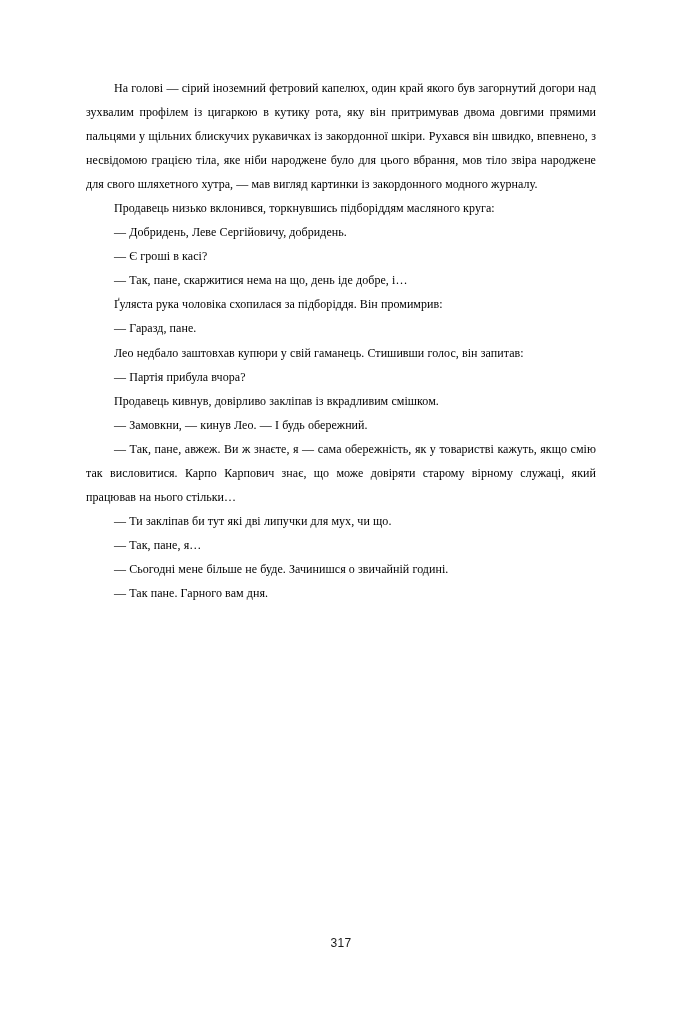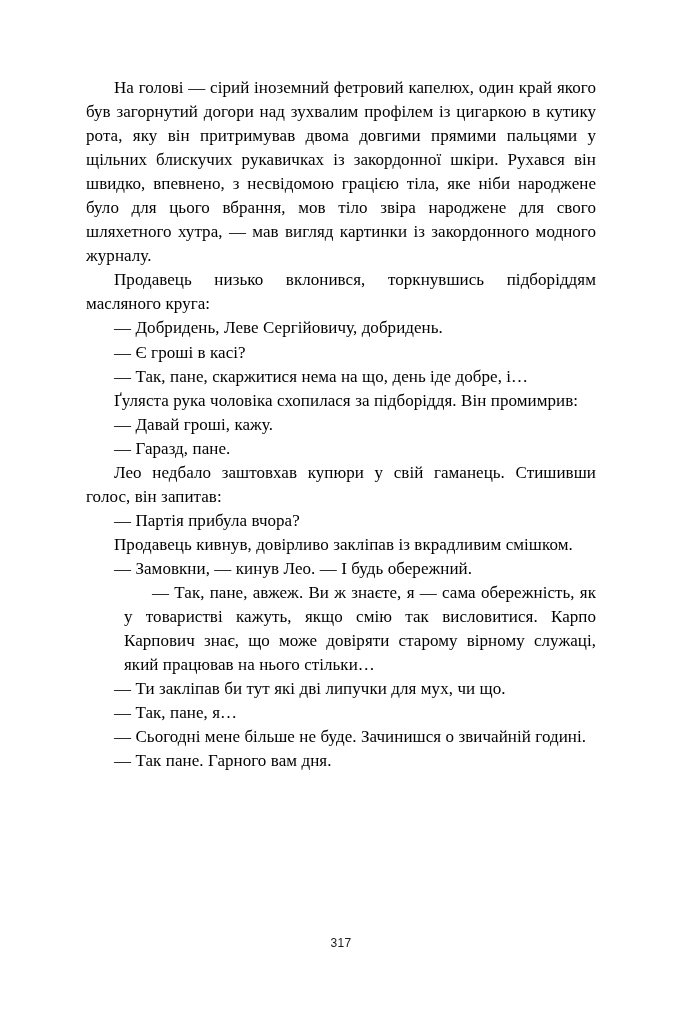--- a/index.html
+++ b/index.html
@@ -25,38 +25,37 @@
     box-sizing: border-box;
   }
   .text-block {
     position: absolute;
     left: 86px;
     top: 76px;
     width: 510px;
   }
   .para {
     margin: 0;
-    font-size: 17px;
+    font-size: 12px;
     line-height: 24.05px;
     text-align: justify;
     text-justify: inter-word;
     text-indent: 28px;
     hyphens: manual;
     -webkit-hyphens: manual;
     word-spacing: 0.1px;
     letter-spacing: 0.05px;
   }
   .para.dialogue {
     text-indent: 28px;
     text-align: left;
   }
   .para.dialogue-justified {
     text-indent: 28px;
     text-align: justify;
-    margin-left: 38px;
   }
   .folio {
     position: absolute;
     left: 0;
     top: 936px;
     width: 682px;
     text-align: center;
     font-family: "Liberation Sans", "DejaVu Sans", sans-serif;
     font-size: 12px;
     letter-spacing: 0.4px;
@@ -68,21 +67,20 @@
 
 <div class="page">
 
   <div class="text-block">
     <p class="para">На голові — сірий іноземний фетровий капелюх, один край якого був загорнутий догори над зухвалим профілем із цигаркою в кутику рота, яку він притримував двома довгими прямими пальцями у щільних блискучих рукавичках із закордонної шкіри. Рухався він швидко, впевнено, з несвідомою грацією тіла, яке ніби народжене було для цього вбрання, мов тіло звіра народжене для свого шляхетного хутра, — мав вигляд картинки із закордонного модного журналу.</p>
     <p class="para">Продавець низько вклонився, торкнувшись підборіддям масляного круга:</p>
     <p class="para dialogue">— Добридень, Леве Сергійовичу, добридень.</p>
     <p class="para dialogue">— Є гроші в касі?</p>
     <p class="para dialogue">— Так, пане, скаржитися нема на що, день іде добре, і…</p>
     <p class="para">Ґуляста рука чоловіка схопилася за підборіддя. Він промимрив:</p>
-    <p class="para dialogue">— Давай гроші, кажу.</p>
     <p class="para dialogue">— Гаразд, пане.</p>
     <p class="para">Лео недбало заштовхав купюри у свій гаманець. Стишивши голос, він запитав:</p>
     <p class="para dialogue">— Партія прибула вчора?</p>
     <p class="para">Продавець кивнув, довірливо закліпав із вкрадливим смішком.</p>
     <p class="para dialogue">— Замовкни, — кинув Лео. — І будь обережний.</p>
     <p class="para dialogue-justified">— Так, пане, авжеж. Ви ж знаєте, я — сама обережність, як у товаристві кажуть, якщо смію так висловитися. Карпо Карпович знає, що може довіряти старому вірному служаці, який працював на нього стільки…</p>
     <p class="para dialogue">— Ти закліпав би тут які дві липучки для мух, чи що.</p>
     <p class="para dialogue">— Так, пане, я…</p>
     <p class="para dialogue">— Сьогодні мене більше не буде. Зачинишся о звичайній годині.</p>
     <p class="para dialogue">— Так пане. Гарного вам дня.</p>

